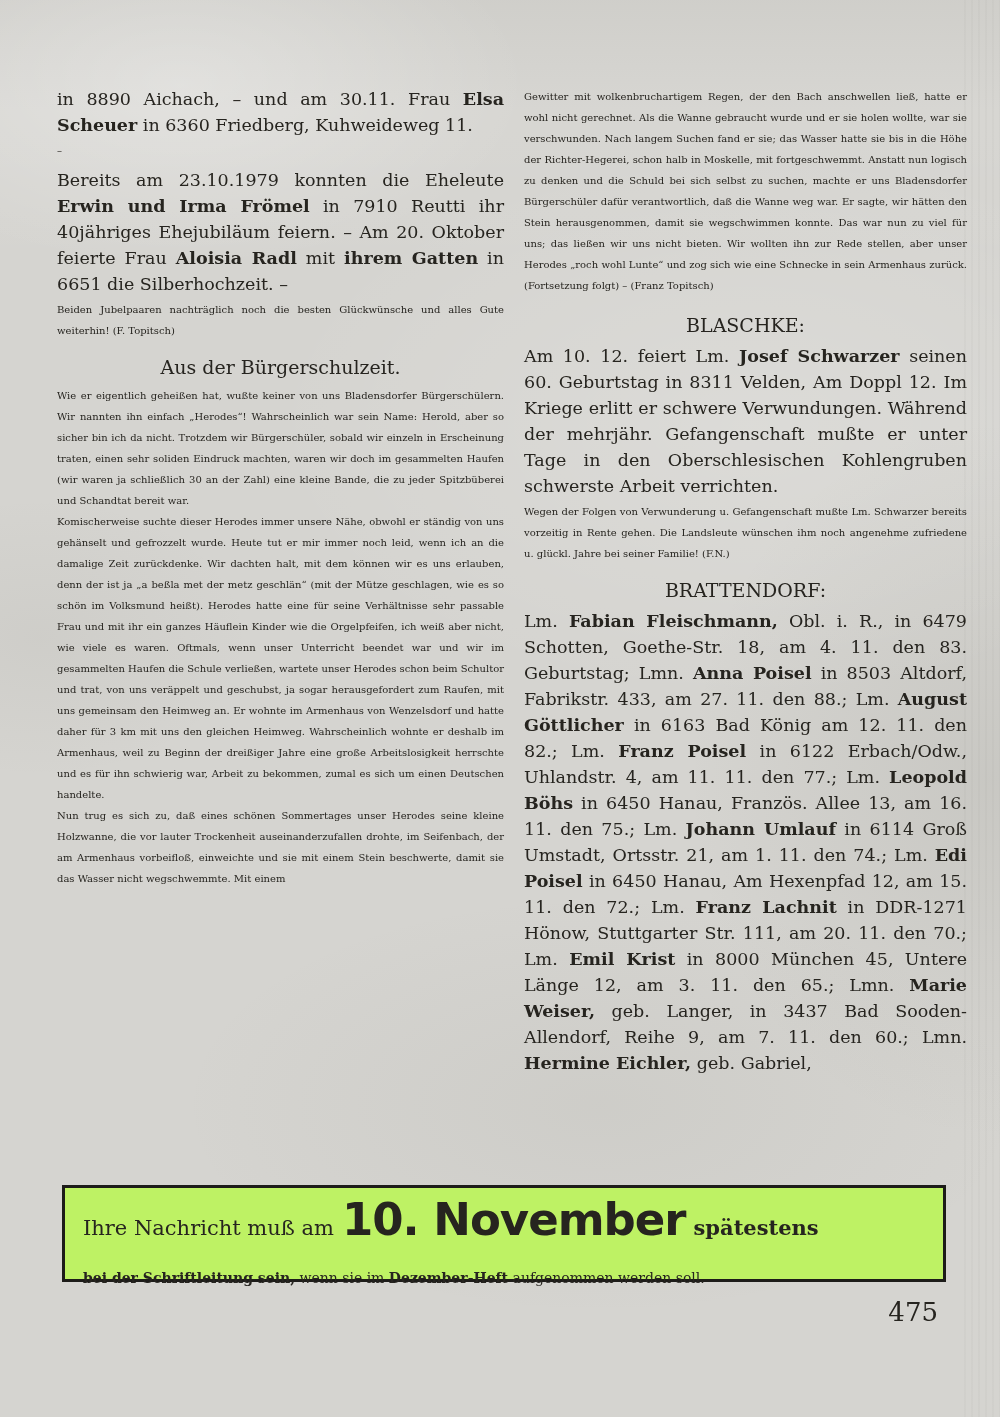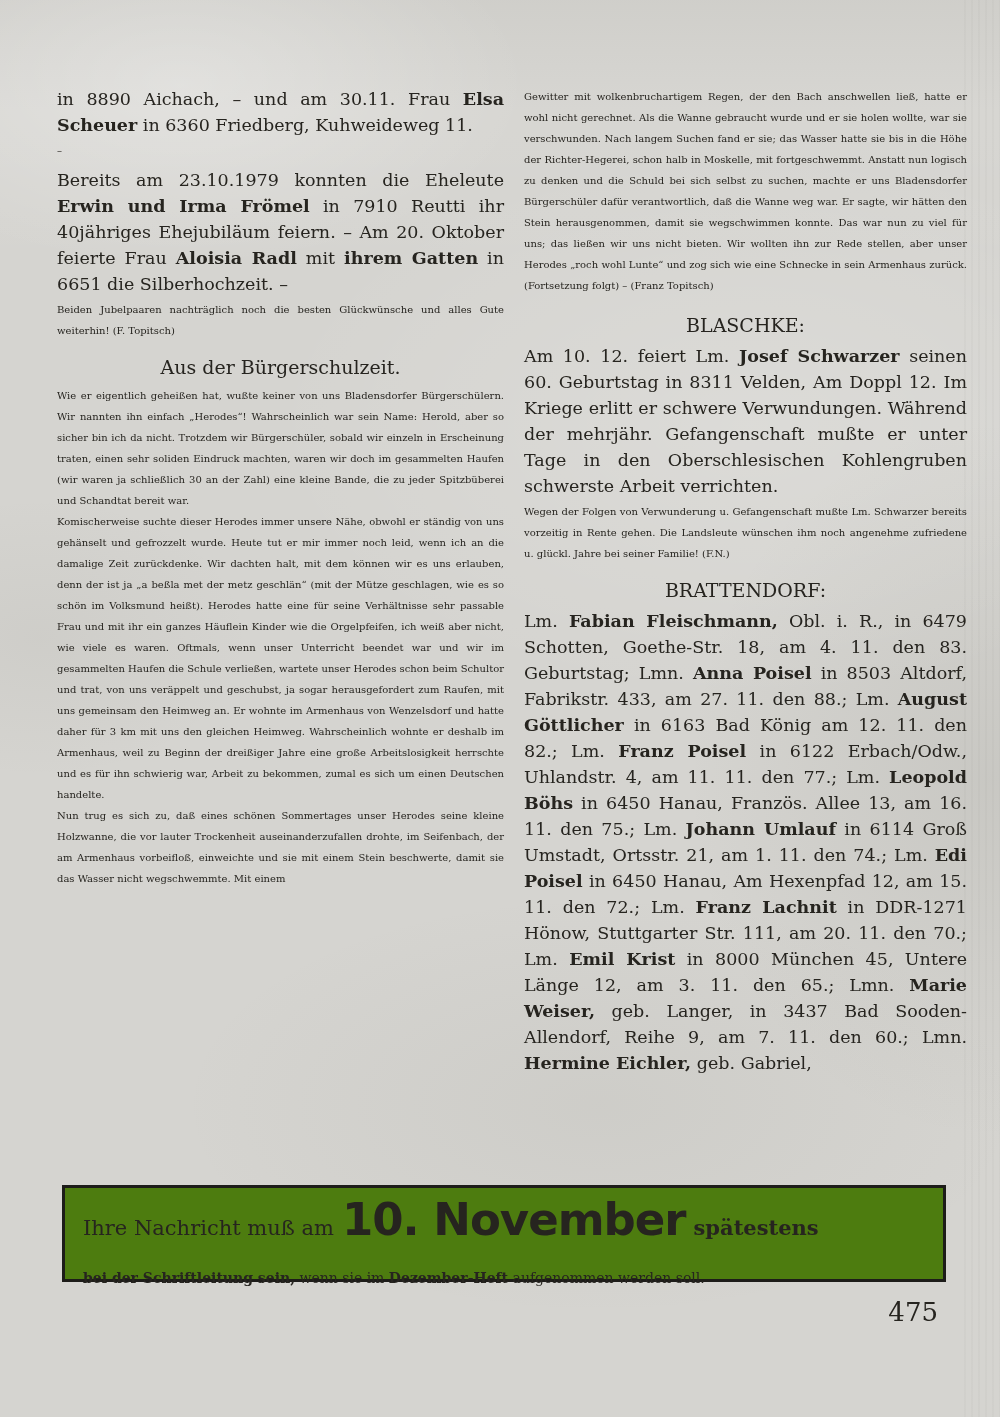--- a/index.html
+++ b/index.html
@@ -26,21 +26,21 @@
   .b{font-weight:bold;}
   .head{font-size:19px;font-weight:normal;margin:15px 0 7px;text-align:center;}
   .mb2{margin-bottom:2px;}
   .mb6{margin-bottom:6px;}
   .mb8{margin-bottom:8px;}
   .mb14{}
   .mb18{margin-bottom:18px;}
   .dash{text-align:left;}
   .notice{
     position:absolute;left:62px;top:1185px;width:884px;height:97px;
-    box-sizing:border-box;border:3px solid #1d1c19;background:#4d7c0f;
+    box-sizing:border-box;border:3px solid #1d1c19;background:#bef264;
     padding:9px 18px 8px 18px;z-index:5;
   }
   .nb-line1{font-size:21px;line-height:46px;white-space:nowrap;}
   .nb-line2{font-size:14px;line-height:26px;margin-top:14px;white-space:nowrap;}
   .nb-lead{font-weight:normal;}
   .nb-date{
     font-family:"DejaVu Sans","Liberation Sans",sans-serif;
     font-weight:bold;font-size:45px;letter-spacing:-1px;padding:0 8px;
   }
   .nb-strong{font-weight:bold;}

